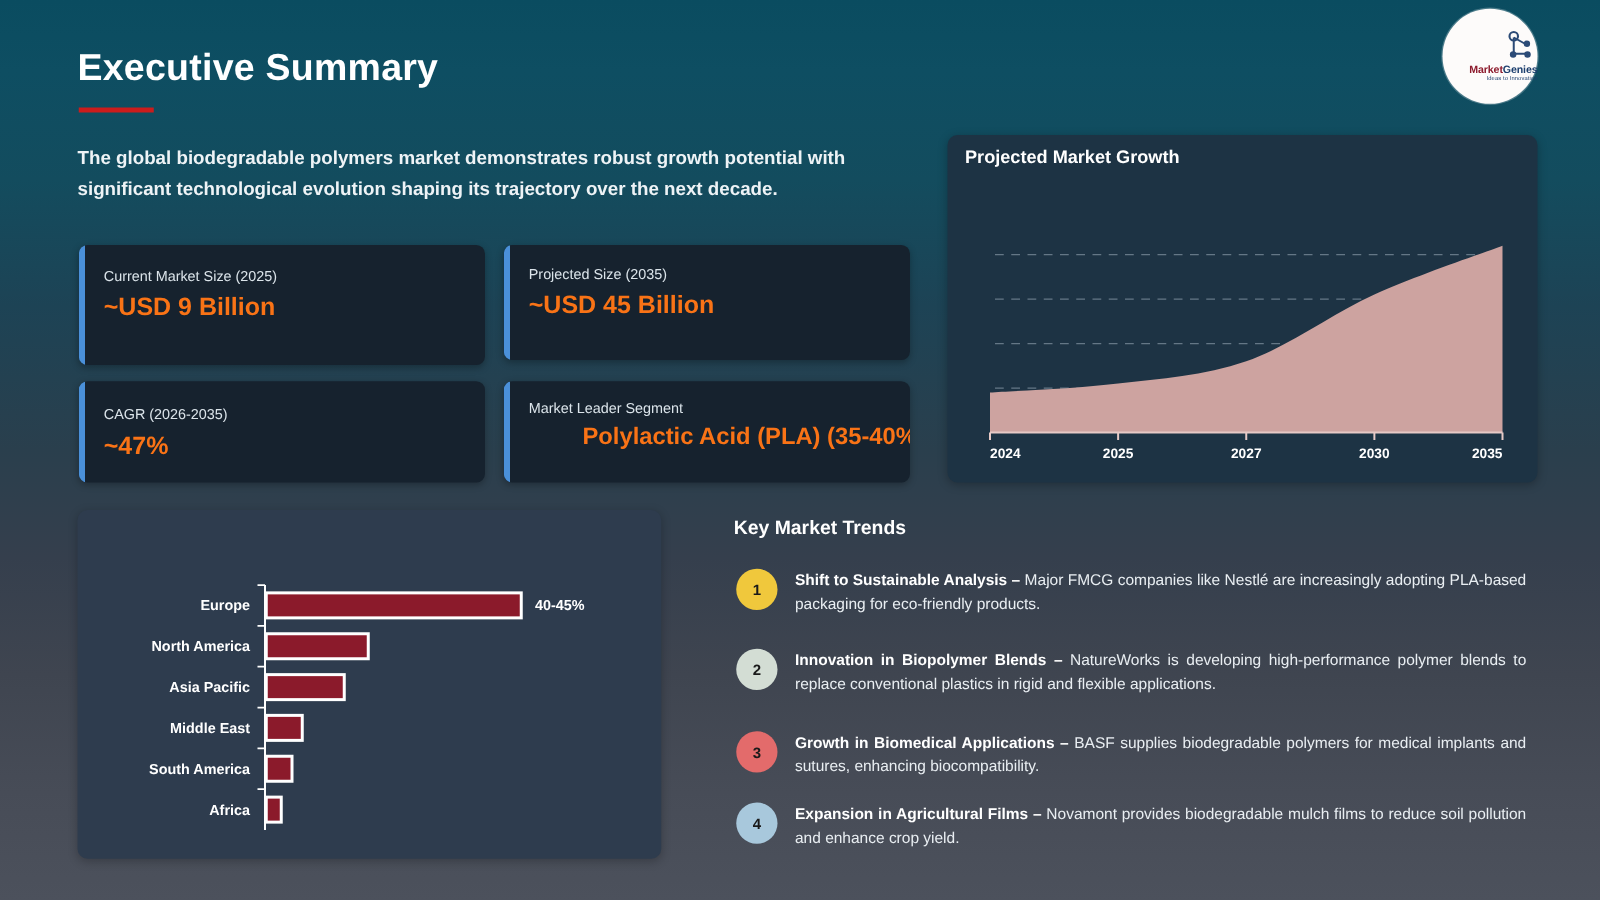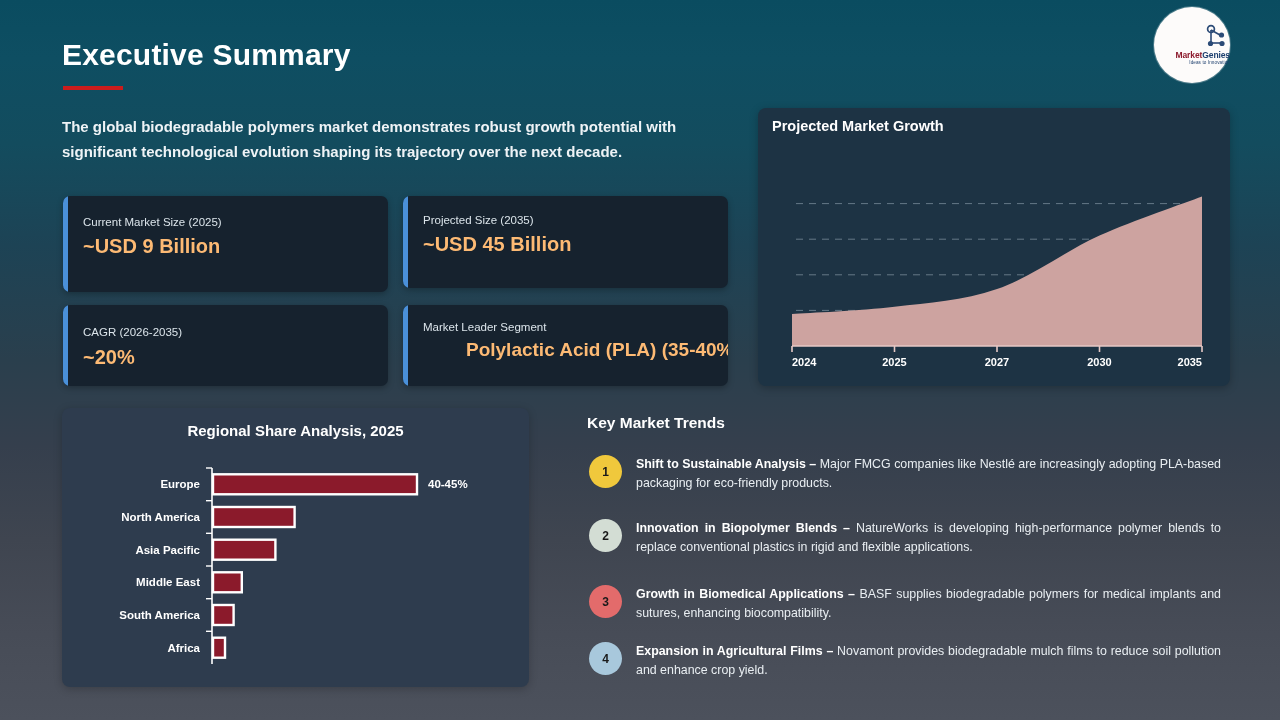--- a/index.html
+++ b/index.html
@@ -69,21 +69,21 @@
   .stat-card::before {
     content: ""; position: absolute; left: 0; top: 0;
     width: 5px; height: 100%; background: #4a90d9;
   }
   .stat-label {
     position: absolute; left: 20px;
     font-size: 11.5px; color: #dbe4ea; white-space: nowrap;
   }
   .stat-value {
     position: absolute; left: 20px;
-    font-size: 20px; font-weight: bold; color: #fdba74;
+    font-size: 20px; font-weight: bold; color: #f97316;
     white-space: nowrap;
   }
 
   #card-current { left: 63px;  top: 196px; width: 325px; height: 96px; }
   #card-current .stat-label { top: 20px; }
   #card-current .stat-value { top: 39px; }
 
   #card-projected { left: 403px; top: 196px; width: 325px; height: 92px; }
   #card-projected .stat-label { top: 18px; }
   #card-projected .stat-value { top: 37px; }
@@ -191,21 +191,21 @@
   <div class="stat-value">~USD 9 Billion</div>
 </div>
 
 <div class="stat-card" id="card-projected">
   <div class="stat-label">Projected Size (2035)</div>
   <div class="stat-value">~USD 45 Billion</div>
 </div>
 
 <div class="stat-card" id="card-cagr">
   <div class="stat-label">CAGR (2026-2035)</div>
-  <div class="stat-value">~20%</div>
+  <div class="stat-value">~47%</div>
 </div>
 
 <div class="stat-card" id="card-leader">
   <div class="stat-label">Market Leader Segment</div>
   <div class="stat-value">Polylactic Acid (PLA) (35-40%)</div>
 </div>
 
 <div id="growth-panel">
   <div class="panel-title">Projected Market Growth</div>
   <svg id="growth-svg">
@@ -222,21 +222,20 @@
       <line x1="239.0" x2="239.0" y1="238" y2="244" stroke="#e6c9c6" stroke-width="1.6"></line>
       <text x="239.0" y="258" class="x-tick-label" text-anchor="middle">2027</text>
       <line x1="341.5" x2="341.5" y1="238" y2="244" stroke="#e6c9c6" stroke-width="1.6"></line>
       <text x="341.5" y="258" class="x-tick-label" text-anchor="middle">2030</text>
       <line x1="444.0" x2="444.0" y1="238" y2="244" stroke="#e6c9c6" stroke-width="1.6"></line>
       <text x="444.0" y="258" class="x-tick-label" text-anchor="end">2035</text>
     </svg>
 </div>
 
 <div id="regional-panel">
-  <div id="regional-title">Regional Share Analysis, 2025</div>
   <svg id="regional-svg">
       <line x1="150" x2="150" y1="60" y2="256" stroke="#ffffff" stroke-width="1.6"></line>
       <line x1="144" x2="150" y1="60.0" y2="60.0" stroke="#ffffff" stroke-width="1.4"></line>
       <text x="138" y="80.3" class="bar-cat-label">Europe</text>
       <rect x="151" y="66.3" width="204.0" height="20" fill="#8b1a2b" stroke="#ffffff" stroke-width="2.4"></rect>
       <text x="366.0" y="80.3" class="bar-value-label">40-45%</text>
       <line x1="144" x2="150" y1="92.7" y2="92.7" stroke="#ffffff" stroke-width="1.4"></line>
       <text x="138" y="113.0" class="bar-cat-label">North America</text>
       <rect x="151" y="99.0" width="81.6" height="20" fill="#8b1a2b" stroke="#ffffff" stroke-width="2.4"></rect>
       <line x1="144" x2="150" y1="125.3" y2="125.3" stroke="#ffffff" stroke-width="1.4"></line>

